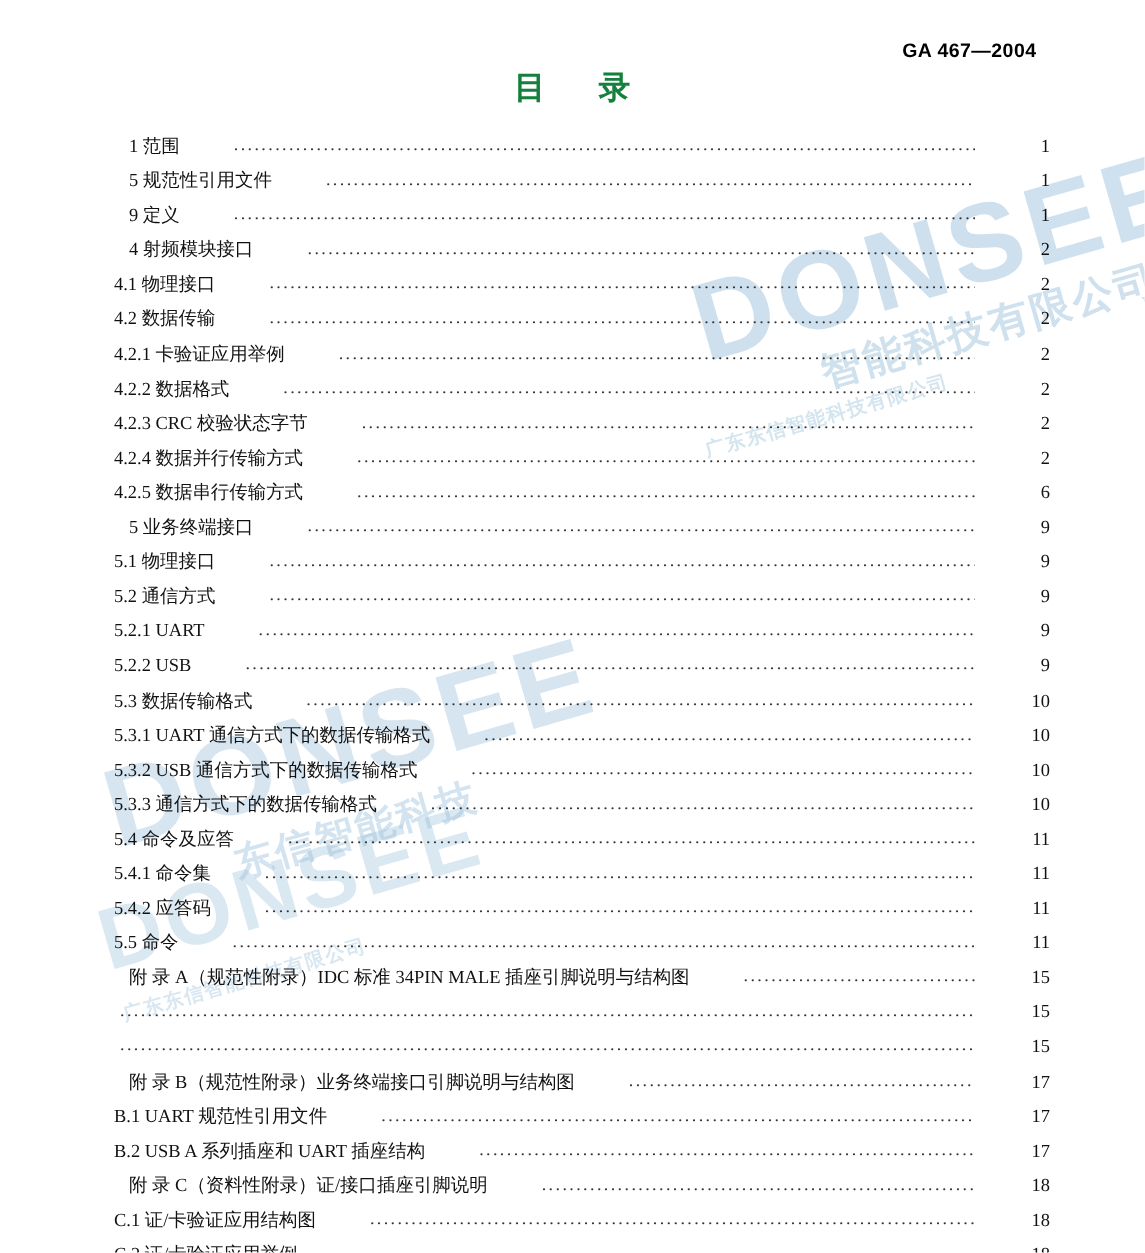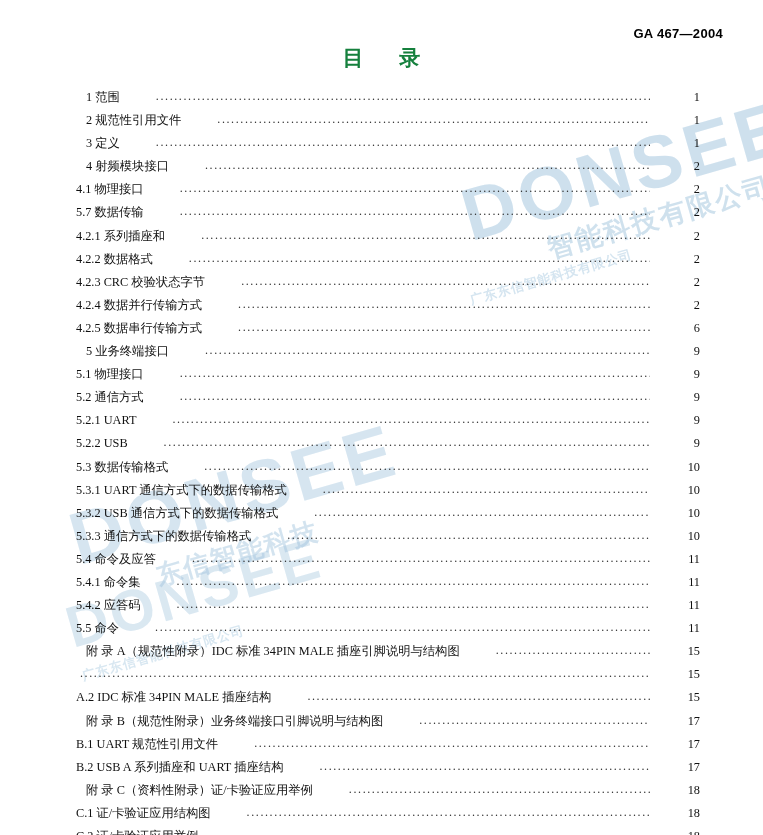--- a/index.html
+++ b/index.html
@@ -19,21 +19,21 @@
     position: relative;
     width: 763px;
     height: 835px;
     box-sizing: border-box;
     padding: 0;
   }
   
   .std-no {
     position: absolute;
     top: 26px;
-    right: 40px;
+    right: 72px;
     font-family: "Liberation Sans", sans-serif;
     font-weight: bold;
     font-size: 13px;
     letter-spacing: 0.3px;
     color: #000;
   }
   
   .doc-title {
     position: absolute;
     top: 44px;
@@ -182,46 +182,46 @@
   <div class="watermark wm-big3">DONSEE</div>
   <div class="watermark wm-small2">广东东信智能科技有限公司</div>
 
   <div class="toc" id="toc-list">
       <div class="toc-row lvl-num1">
         <span class="toc-label">1   范围</span>
         <span class="toc-dots">............................................................................................................................................</span>
         <span class="toc-page">1</span>
       </div>
       <div class="toc-row lvl-num1">
-        <span class="toc-label">2   规范性引用文件</span>
+        <span class="toc-label">5   规范性引用文件</span>
         <span class="toc-dots">............................................................................................................................................</span>
         <span class="toc-page">1</span>
       </div>
       <div class="toc-row lvl-num1">
-        <span class="toc-label">3   定义</span>
+        <span class="toc-label">9   定义</span>
         <span class="toc-dots">............................................................................................................................................</span>
         <span class="toc-page">1</span>
       </div>
       <div class="toc-row lvl-num1">
         <span class="toc-label">4   射频模块接口</span>
         <span class="toc-dots">............................................................................................................................................</span>
         <span class="toc-page">2</span>
       </div>
       <div class="toc-row">
         <span class="toc-label">4.1 物理接口</span>
         <span class="toc-dots">............................................................................................................................................</span>
         <span class="toc-page">2</span>
       </div>
       <div class="toc-row">
-        <span class="toc-label">5.7 数据传输</span>
-        <span class="toc-dots">............................................................................................................................................</span>
-        <span class="toc-page">2</span>
-      </div>
-      <div class="toc-row">
-        <span class="toc-label">4.2.1 系列插座和</span>
+        <span class="toc-label">4.2 数据传输</span>
+        <span class="toc-dots">............................................................................................................................................</span>
+        <span class="toc-page">2</span>
+      </div>
+      <div class="toc-row">
+        <span class="toc-label">4.2.1 卡验证应用举例</span>
         <span class="toc-dots">............................................................................................................................................</span>
         <span class="toc-page">2</span>
       </div>
       <div class="toc-row">
         <span class="toc-label">4.2.2 数据格式</span>
         <span class="toc-dots">............................................................................................................................................</span>
         <span class="toc-page">2</span>
       </div>
       <div class="toc-row">
         <span class="toc-label">4.2.3 CRC 校验状态字节</span>
@@ -306,41 +306,40 @@
       <div class="toc-row lvl-annex">
         <span class="toc-label">附  录  A（规范性附录）IDC 标准 34PIN MALE 插座引脚说明与结构图</span>
         <span class="toc-dots">............................................................................................................................................</span>
         <span class="toc-page">15</span>
       </div>
       <div class="toc-row">
         <span class="toc-dots">............................................................................................................................................</span>
         <span class="toc-page">15</span>
       </div>
       <div class="toc-row">
-        <span class="toc-label">A.2 IDC 标准 34PIN MALE 插座结构</span>
         <span class="toc-dots">............................................................................................................................................</span>
         <span class="toc-page">15</span>
       </div>
       <div class="toc-row lvl-annex">
         <span class="toc-label">附  录  B（规范性附录）业务终端接口引脚说明与结构图</span>
         <span class="toc-dots">............................................................................................................................................</span>
         <span class="toc-page">17</span>
       </div>
       <div class="toc-row">
         <span class="toc-label">B.1 UART 规范性引用文件</span>
         <span class="toc-dots">............................................................................................................................................</span>
         <span class="toc-page">17</span>
       </div>
       <div class="toc-row">
         <span class="toc-label">B.2 USB A 系列插座和 UART 插座结构</span>
         <span class="toc-dots">............................................................................................................................................</span>
         <span class="toc-page">17</span>
       </div>
       <div class="toc-row lvl-annex">
-        <span class="toc-label">附  录  C（资料性附录）证/卡验证应用举例</span>
+        <span class="toc-label">附  录  C（资料性附录）证/接口插座引脚说明</span>
         <span class="toc-dots">............................................................................................................................................</span>
         <span class="toc-page">18</span>
       </div>
       <div class="toc-row">
         <span class="toc-label">C.1  证/卡验证应用结构图</span>
         <span class="toc-dots">............................................................................................................................................</span>
         <span class="toc-page">18</span>
       </div>
       <div class="toc-row">
         <span class="toc-label">C.2  证/卡验证应用举例</span>

